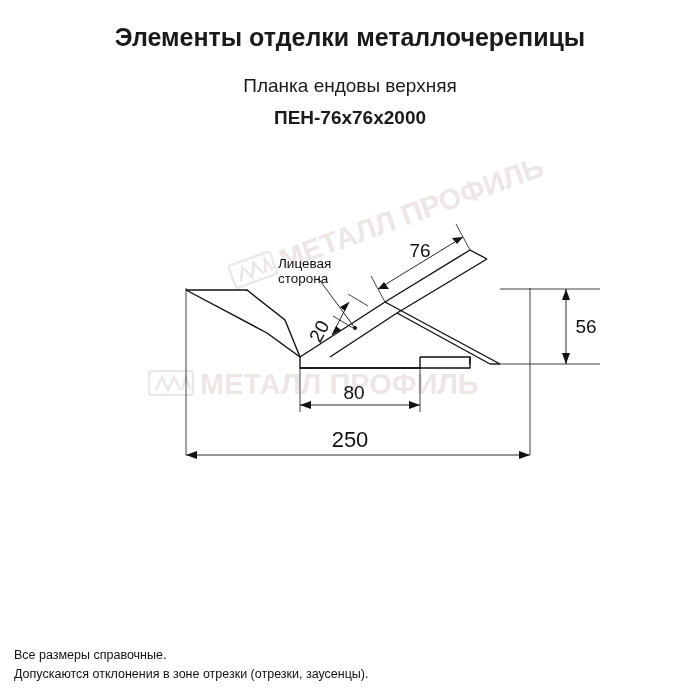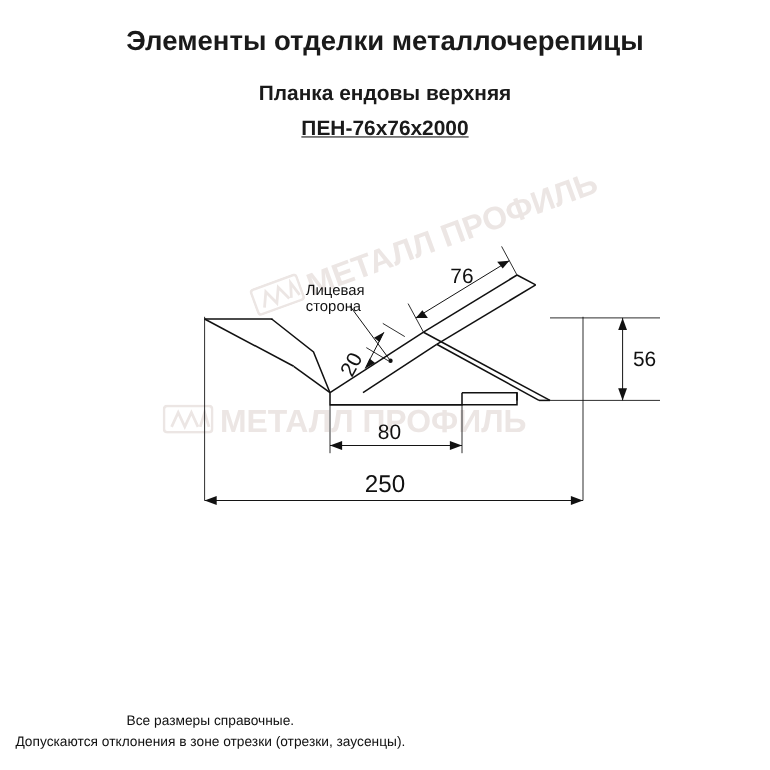--- a/index.html
+++ b/index.html
@@ -29,32 +29,31 @@
   }
   .main-title {
     font-size: 25px;
     font-weight: bold;
     letter-spacing: 0px;
     line-height: 30px;
     margin: 0;
   }
   .sub-title {
     font-size: 19px;
-    font-weight: bold;
+    font-weight: normal;
     margin: 0;
     padding-top: 22px;
     line-height: 24px;
   }
   .sub-title-2 {
     font-size: 19px;
     font-weight: bold;
     margin: 0;
     padding-top: 8px;
     line-height: 24px;
-    text-decoration: underline;
   }
   .drawing-area {
     position: absolute;
     top: 150px;
     left: 0;
     width: 568px;
     height: 380px;
   }
   .drawing-area svg {
     display: block;
@@ -62,21 +61,20 @@
   .footer {
     position: absolute;
     left: 14px;
     bottom: 16px;
     font-size: 12.5px;
     line-height: 19px;
     color: #111;
   }
   .footer div {
     white-space: nowrap;
-    text-align: center;
   }
   .wm {
     position: absolute;
     font-family: "Liberation Sans", sans-serif;
     font-weight: bold;
     color: #ece6e4;
     white-space: nowrap;
     pointer-events: none;
     user-select: none;
   }

